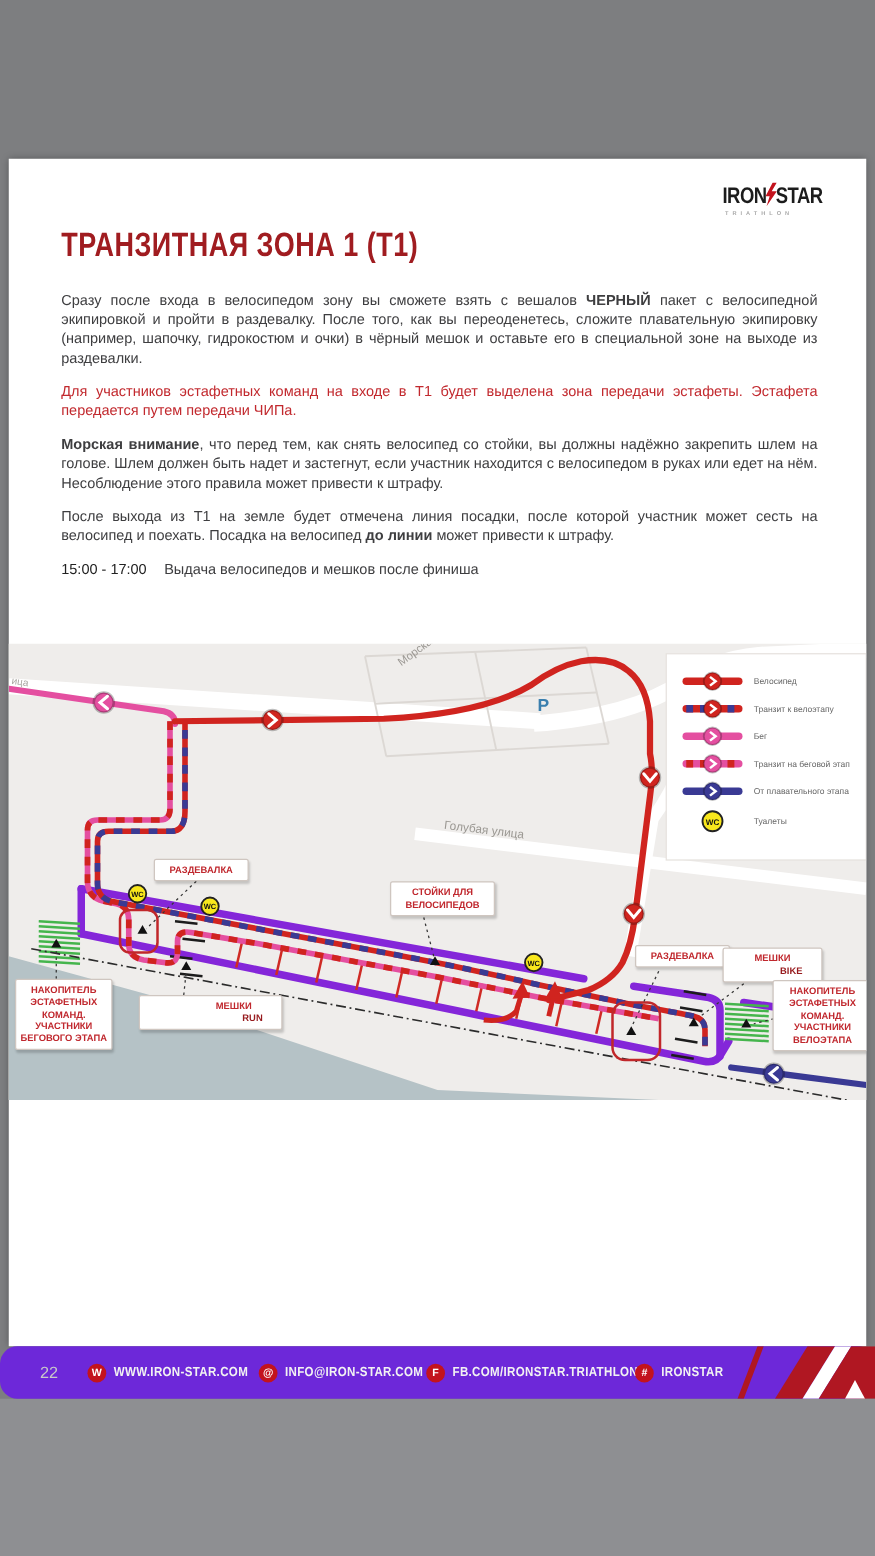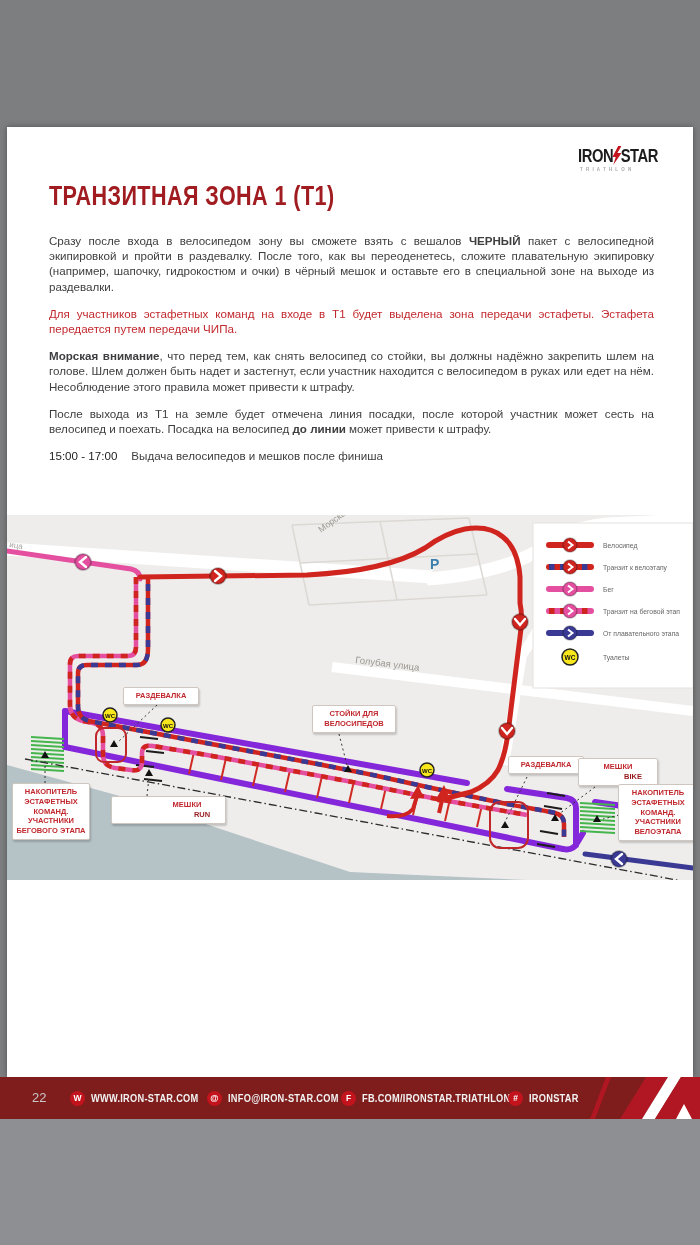--- a/index.html
+++ b/index.html
@@ -34,21 +34,21 @@
   .map{position:absolute;left:7px;top:515px;width:686px;height:365px;overflow:hidden;background:#efedeb;}
   .map svg{position:absolute;left:0;top:0;}
   .map-label{
     position:absolute;background:#ffffff;border:1px solid #cfc6c0;border-radius:2px;
     box-shadow:1px 2px 2px rgba(0,0,0,.18);color:#c0282e;font-size:7.5px;font-weight:700;
     text-align:center;padding:3px 2px;line-height:1.3;z-index:3;
   }
   .map-label .nrm{font-weight:700;text-align:center;}
   .map-label .drk{font-weight:800;color:#971a1d;margin-left:30px;}
   
-  .footerbar{position:absolute;left:0;top:1077px;width:700px;height:42px;background:#7f1d1d;}
+  .footerbar{position:absolute;left:0;top:1077px;width:700px;height:42px;background:#6d28d9;border-radius:14px;}
   .pageno{position:absolute;left:32px;top:13px;font-size:13px;color:#c9c9c9;}
   .flink{position:absolute;top:13px;display:flex;align-items:center;height:16px;}
   .ficon{width:15px;height:15px;border-radius:50%;background:#c3131d;color:#fff;font-size:8.5px;font-weight:700;
     display:flex;align-items:center;justify-content:center;margin-right:6px;text-transform:uppercase;flex:none;}
   .flabel{color:#f2f2f2;font-size:10.5px;font-weight:700;letter-spacing:.3px;white-space:nowrap;
     display:inline-block;transform:scaleX(.88);transform-origin:left center;}
   .slashes{position:absolute;right:0;top:0;}
 </style>
 </head>
 <body>

